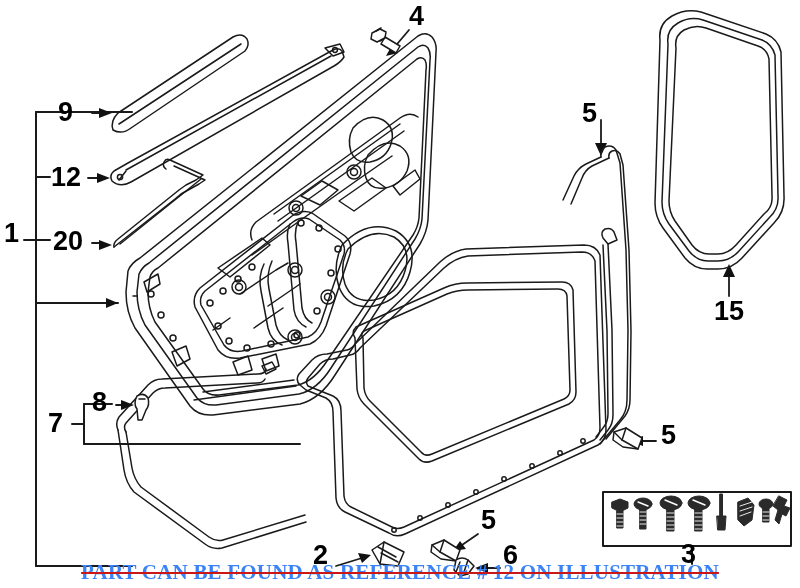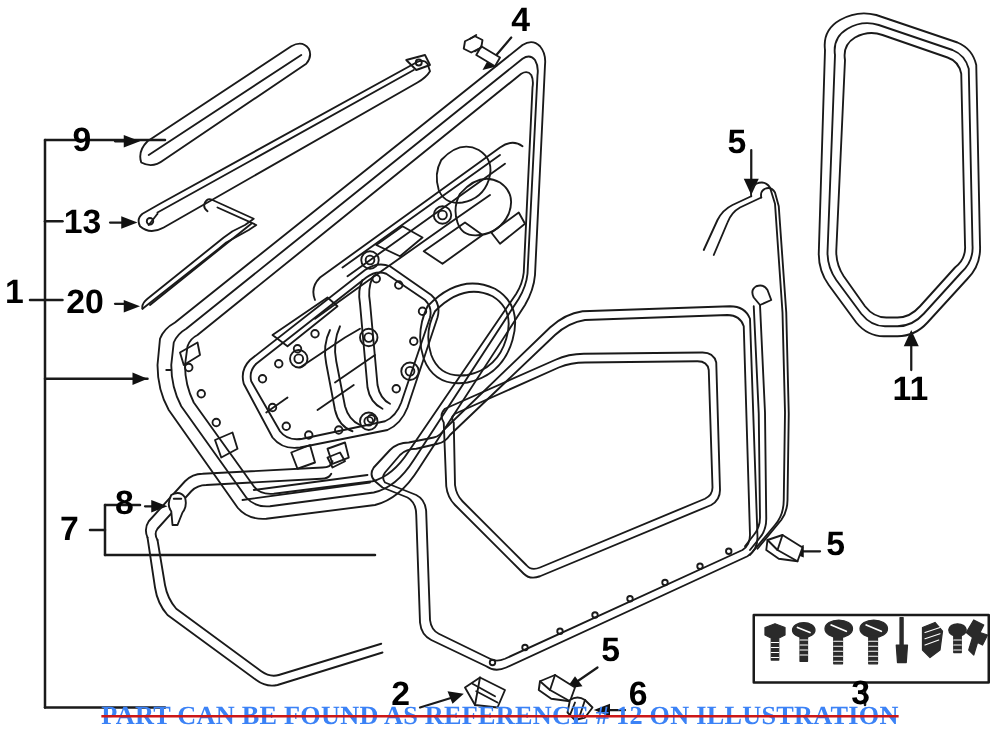--- a/index.html
+++ b/index.html
@@ -564,20 +564,20 @@
   <div class="callout" style="left:4px;  top:220px;">1</div>
   <div class="callout" style="left:313px;top:542px;">2</div>
   <div class="callout" style="left:681px;top:541px;">3</div>
   <div class="callout" style="left:409px;top:3px;">4</div>
   <div class="callout" style="left:661px;top:422px;">5</div>
   <div class="callout" style="left:481px;top:507px;">5</div>
   <div class="callout" style="left:503px;top:542px;">6</div>
   <div class="callout" style="left:48px; top:410px;">7</div>
   <div class="callout" style="left:92px; top:389px;">8</div>
   <div class="callout" style="left:58px; top:99px;">9</div>
-  <div class="callout" style="left:51px; top:164px;">13</div>
-  <div class="callout" style="left:714px;top:298px;">11</div>
+  <div class="callout" style="left:51px; top:164px;">12</div>
+  <div class="callout" style="left:714px;top:298px;">15</div>
   <div class="callout" style="left:582px;top:100px;">5</div>
   <div class="callout" style="left:53px; top:228px;">20</div>
 
   <div class="overlay-note">PART CAN BE FOUND AS REFERENCE # 12 ON ILLUSTRATION</div>
 
 </div>
 
 </body></html>

